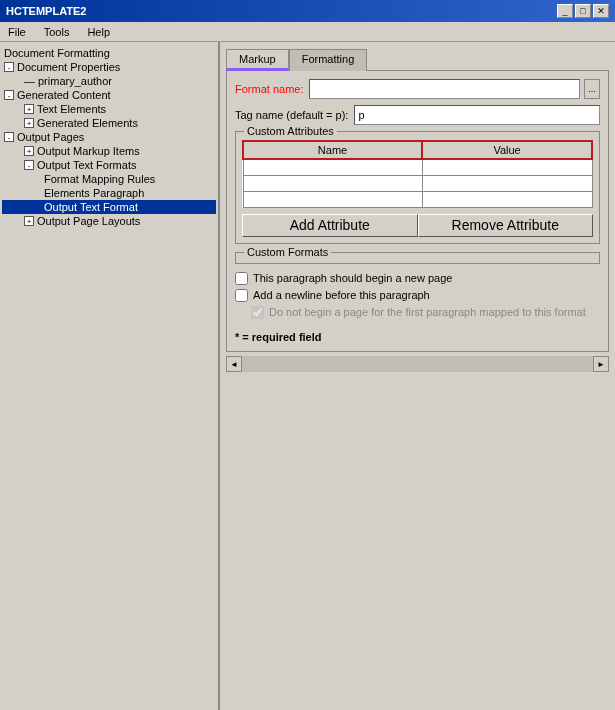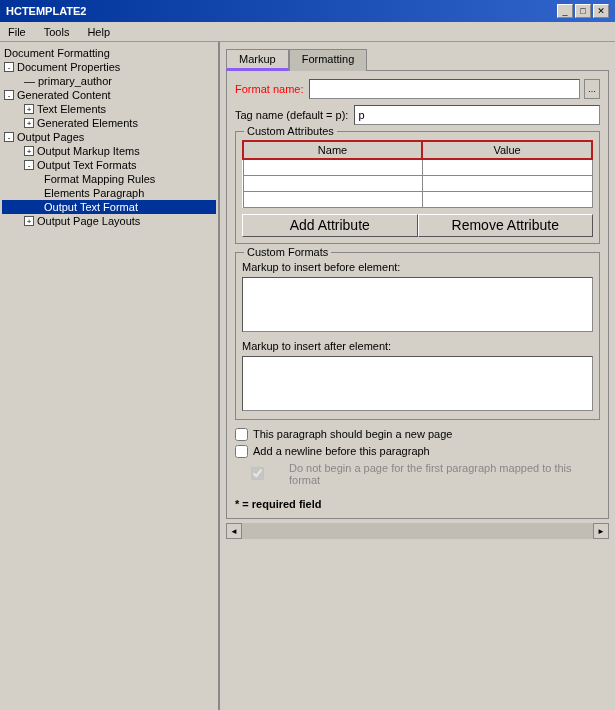--- a/index.html
+++ b/index.html
@@ -442,41 +442,31 @@
           </table>
         </div>
         <div class="button-row" style="margin-top:6px;">
           <button class="win-button">Add Attribute</button>
           <button class="win-button">Remove Attribute</button>
         </div>
       </div>
 
       <div class="group-box">
         <span class="group-box-title">Custom Formats</span>
-        <div class="group-inner">
-          <div>
-            <div class="markup-label">Markup to insert before element:</div>
-            <textarea class="markup-textarea" style=""></textarea>
-          </div>
-          <div style="margin-top:6px;">
-            <div class="markup-label">Markup to insert after element:</div>
-            <textarea class="markup-textarea" style=""></textarea>
-          </div>
-        </div>
       </div>
 
       <div class="checkbox-row">
         <input type="checkbox" style="">
         <span>This paragraph should begin a new page</span>
       </div>
       <div class="checkbox-row">
         <input type="checkbox" style="">
         <span>Add a newline before this paragraph</span>
       </div>
-      <div class="checkbox-row" style="padding-left:16px; color:#999;gap:20px;">
+      <div class="checkbox-row" style="padding-left:16px; color:#999;">
         <input type="checkbox" disabled="" checked="" style="">
         <span style="color:#888;">Do not begin a page for the first paragraph mapped to this format</span>
       </div>
 
       <div class="required-note">* = required field</div>
 
     </div>
 
     <div style="display:flex; align-items:center; height:16px; border-top:1px solid #888; margin-top:4px; background:#d4d0c8;">
       <div class="scroll-arrow">◄</div>

